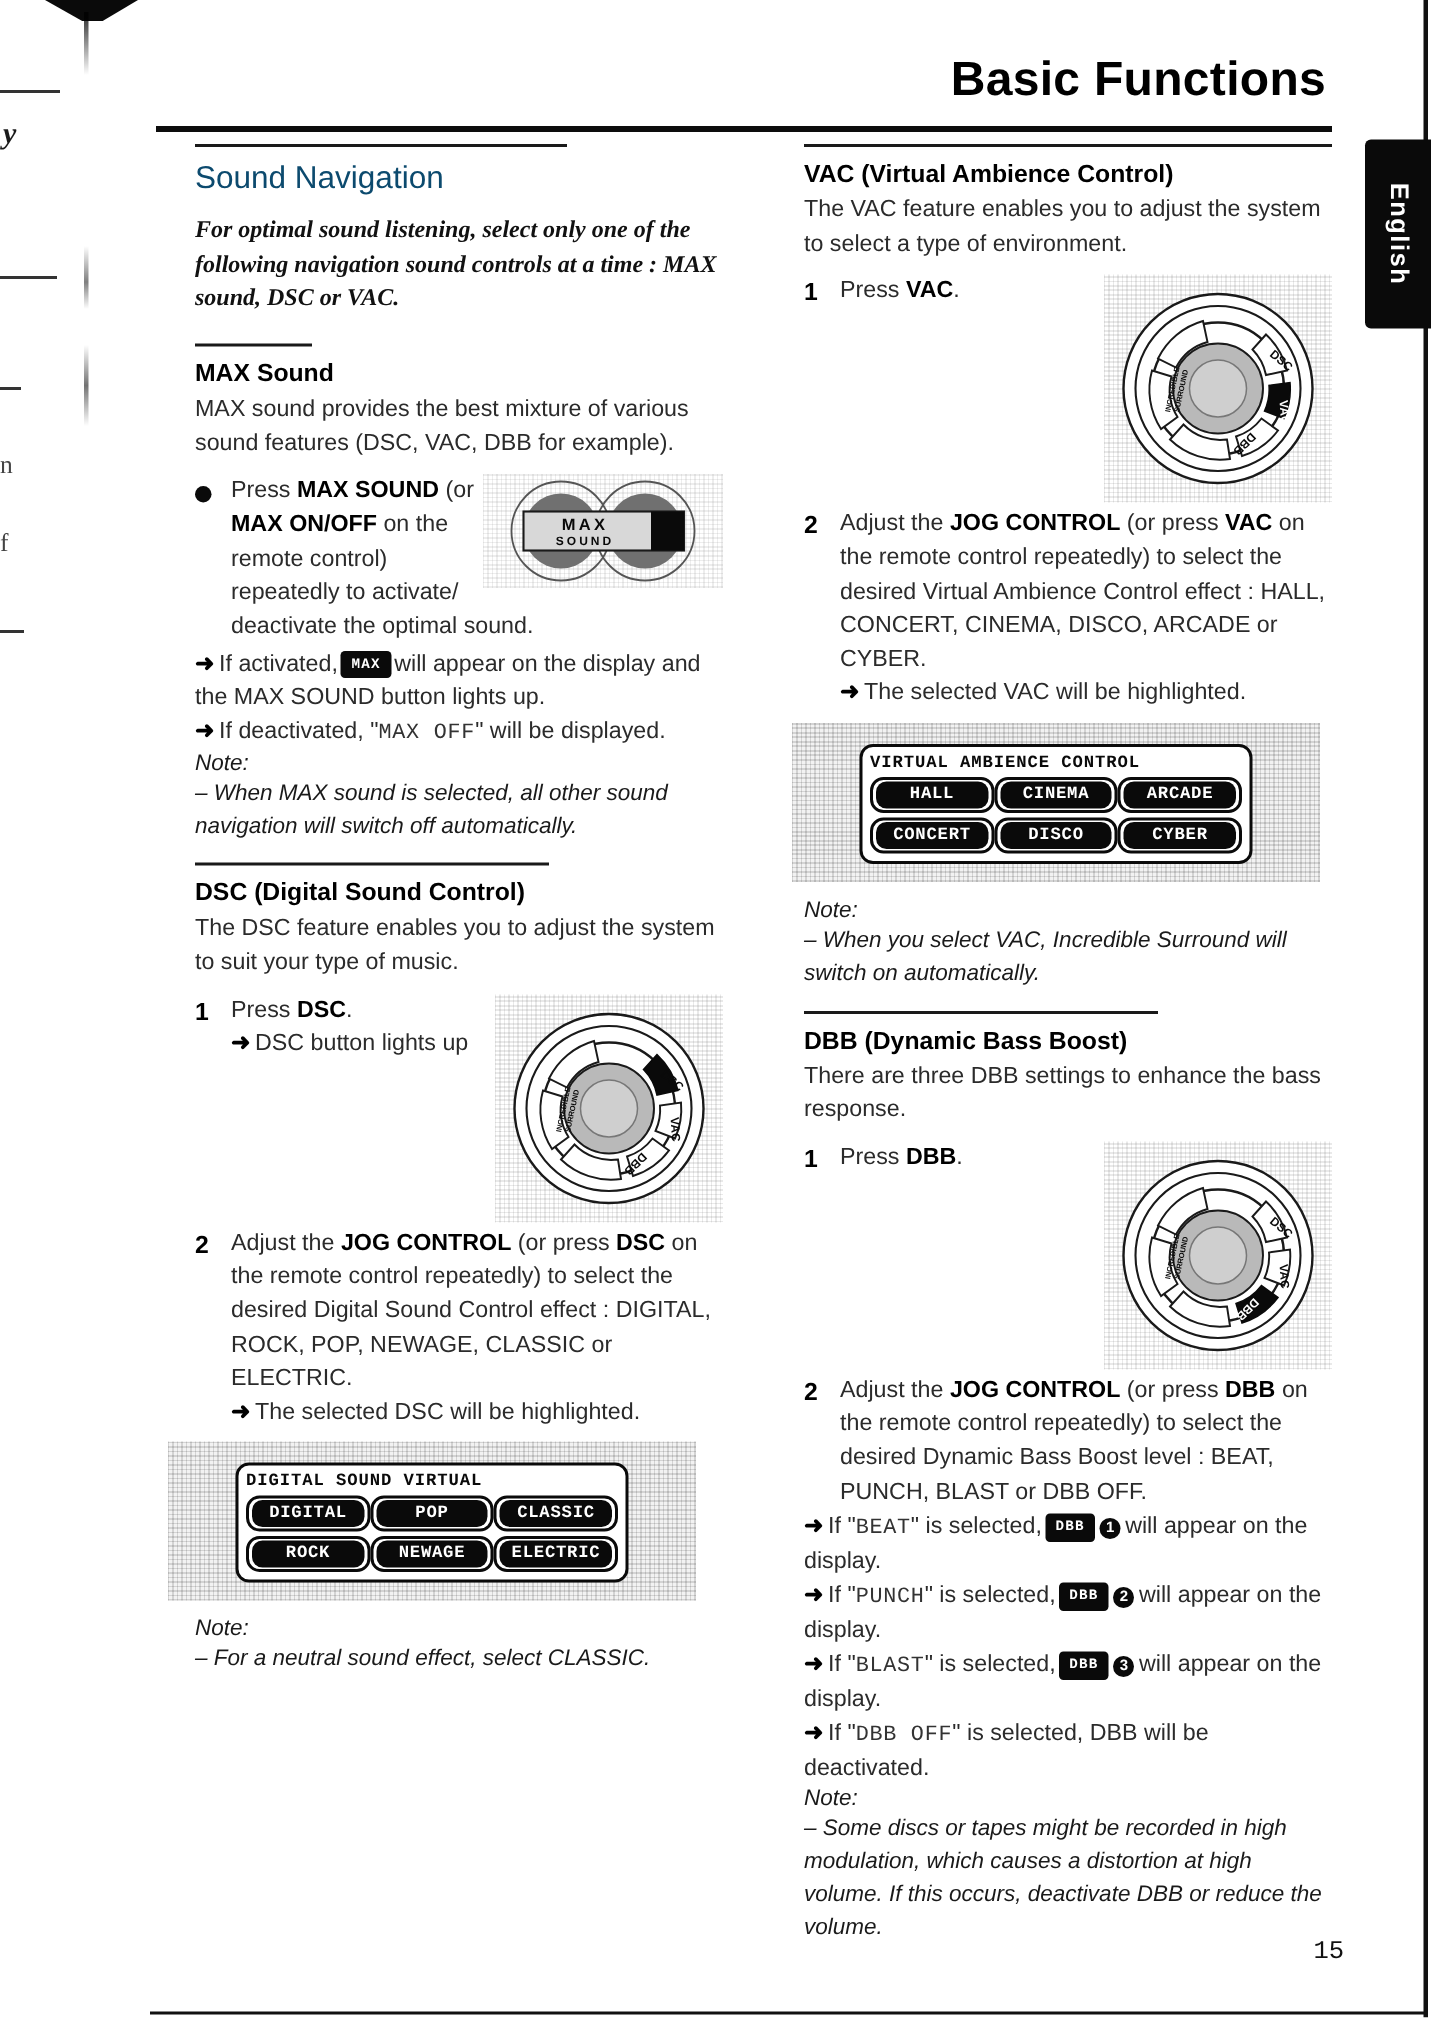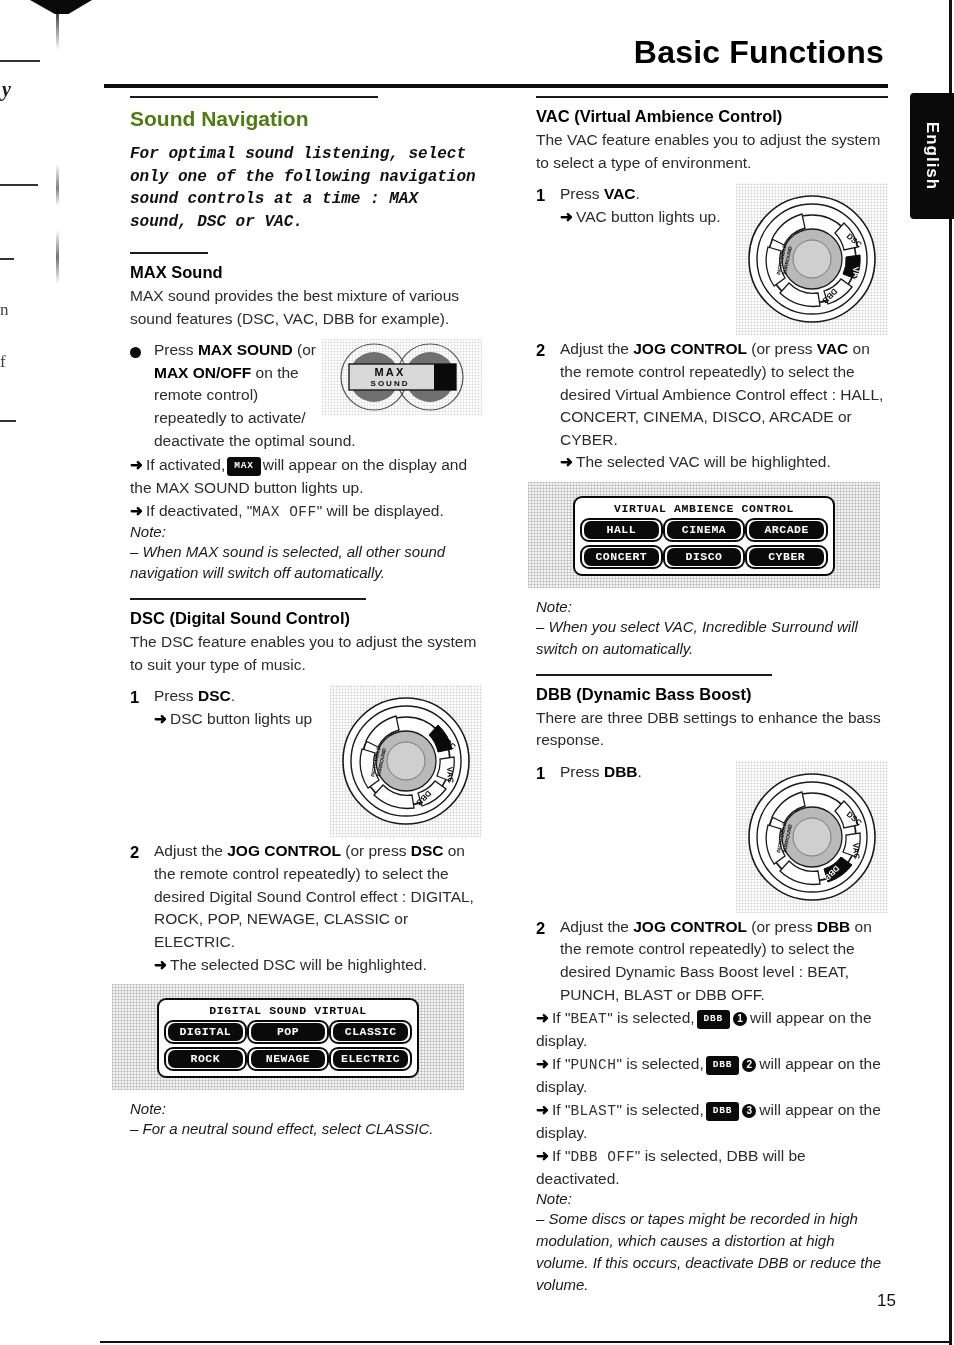--- a/index.html
+++ b/index.html
@@ -111,42 +111,42 @@
     height: 2px;
     background: #1a1a1a;
     margin-bottom: 9px;
   }
   .sec-rule.short { width: 78px; }
   .sec-rule.mid   { width: 248px; }
   .sec-rule.mid2  { width: 236px; }
 
   h2.sec-title {
     font-family: "Liberation Sans", sans-serif;
-    font-weight: bold;
+    font-weight: normal;
     font-size: 21px;
     margin-bottom: 12px;
-    color: #4d7c0f;
+    color: #0c4a6e;
   }
   h3.sub-title {
     font-family: "Liberation Sans", sans-serif;
     font-weight: bold;
     font-size: 16.5px;
     margin-bottom: 3px;
     color: #000;
   }
 
   p.body {
     font-family: "Liberation Sans", sans-serif;
     font-size: 15.5px;
     line-height: 1.46;
     color: #2b2b2b;
     margin-bottom: 9px;
   }
   p.lede {
-    font-family: Liberation Mono, monospace;
+    font-family: Liberation Serif, serif;
     font-weight: bold;
     font-style: italic;
     font-size: 16px;
     line-height: 1.42;
     color: #111;
     margin-bottom: 18px;
   }
   .note-block {
     margin-bottom: 14px;
   }
@@ -262,21 +262,21 @@
   }
   .lcd-inner {
     width: 262px;
     margin: 0 auto;
     background: #ffffff;
     border: 2px solid #0a0a0a;
     border-radius: 9px;
     padding: 4px 5px 5px 5px;
   }
   .lcd-head {
-    text-align: center;
+    text-align: left;
     font-family: "Liberation Mono", monospace;
     font-weight: bold;
     font-size: 11.5px;
     letter-spacing: .6px;
     color: #0a0a0a;
     margin-bottom: 3px;
   }
   .lcd-row {
     display: flex;
     gap: 0;
@@ -337,21 +337,21 @@
     font-family: "Liberation Mono", monospace;
     font-size: 14.5px;
     letter-spacing: .5px;
     color: #333;
   }
 
   
   .page-num {
     position: absolute;
     right: 58px; bottom: 34px;
-    font-family: Liberation Sans, sans-serif;
+    font-family: Liberation Mono, monospace;
     font-size: 17px;
     color: #111;
   }
 </style>
 </head>
 <body>
 
 <div class="scan-edge-left">
   <div class="spine-top-wedge"></div>
   <div class="spine-smudge"></div>
@@ -521,23 +521,20 @@
           <path d="M38 103 A48 48 0 0 1 32 64 L45 68 A34 34 0 0 0 49 95 Z" fill="#fff" stroke="#1a1a1a" stroke-width="1.3"></path>
           <path d="M36 56 A48 48 0 0 1 66 31 L69 45 A34 34 0 0 0 48 62 Z" fill="#fff" stroke="#1a1a1a" stroke-width="1.3"></path>
           <text transform="translate(110,54) rotate(40)" font-family="Liberation Sans, sans-serif" font-size="8" font-weight="bold" fill="#0a0a0a">DSC</text>
           <text transform="translate(117,84) rotate(86)" font-family="Liberation Sans, sans-serif" font-size="8" font-weight="bold" fill="#ffffff">VAC</text>
           <text transform="translate(98,105) rotate(135)" font-family="Liberation Sans, sans-serif" font-size="8" font-weight="bold" fill="#0a0a0a">DBB</text>
           <text transform="translate(44,92) rotate(-78)" font-family="Liberation Sans, sans-serif" font-size="5" font-weight="bold" fill="#0a0a0a">INCREDIBLE</text>
           <text transform="translate(50,92) rotate(-78)" font-family="Liberation Sans, sans-serif" font-size="5" font-weight="bold" fill="#0a0a0a">SURROUND</text>
         </svg>
       </div>
       <span>Press </span><b>VAC</b><span>.</span>
-      <div class="arrow-line">
-        <span class="ar">➜</span><span>VAC button lights up.</span>
-      </div>
     </div>
   </div>
 
   <div class="step">
     <div class="step-num">2</div>
     <div class="step-body">
       <span>Adjust the </span><b>JOG CONTROL</b><span> (or press </span><b>VAC</b><span> on the remote control repeatedly) to select the desired Virtual Ambience Control effect : HALL, CONCERT, CINEMA, DISCO, ARCADE or CYBER.</span>
       <div class="arrow-line">
         <span class="ar">➜</span><span>The selected VAC will be highlighted.</span>
       </div>

